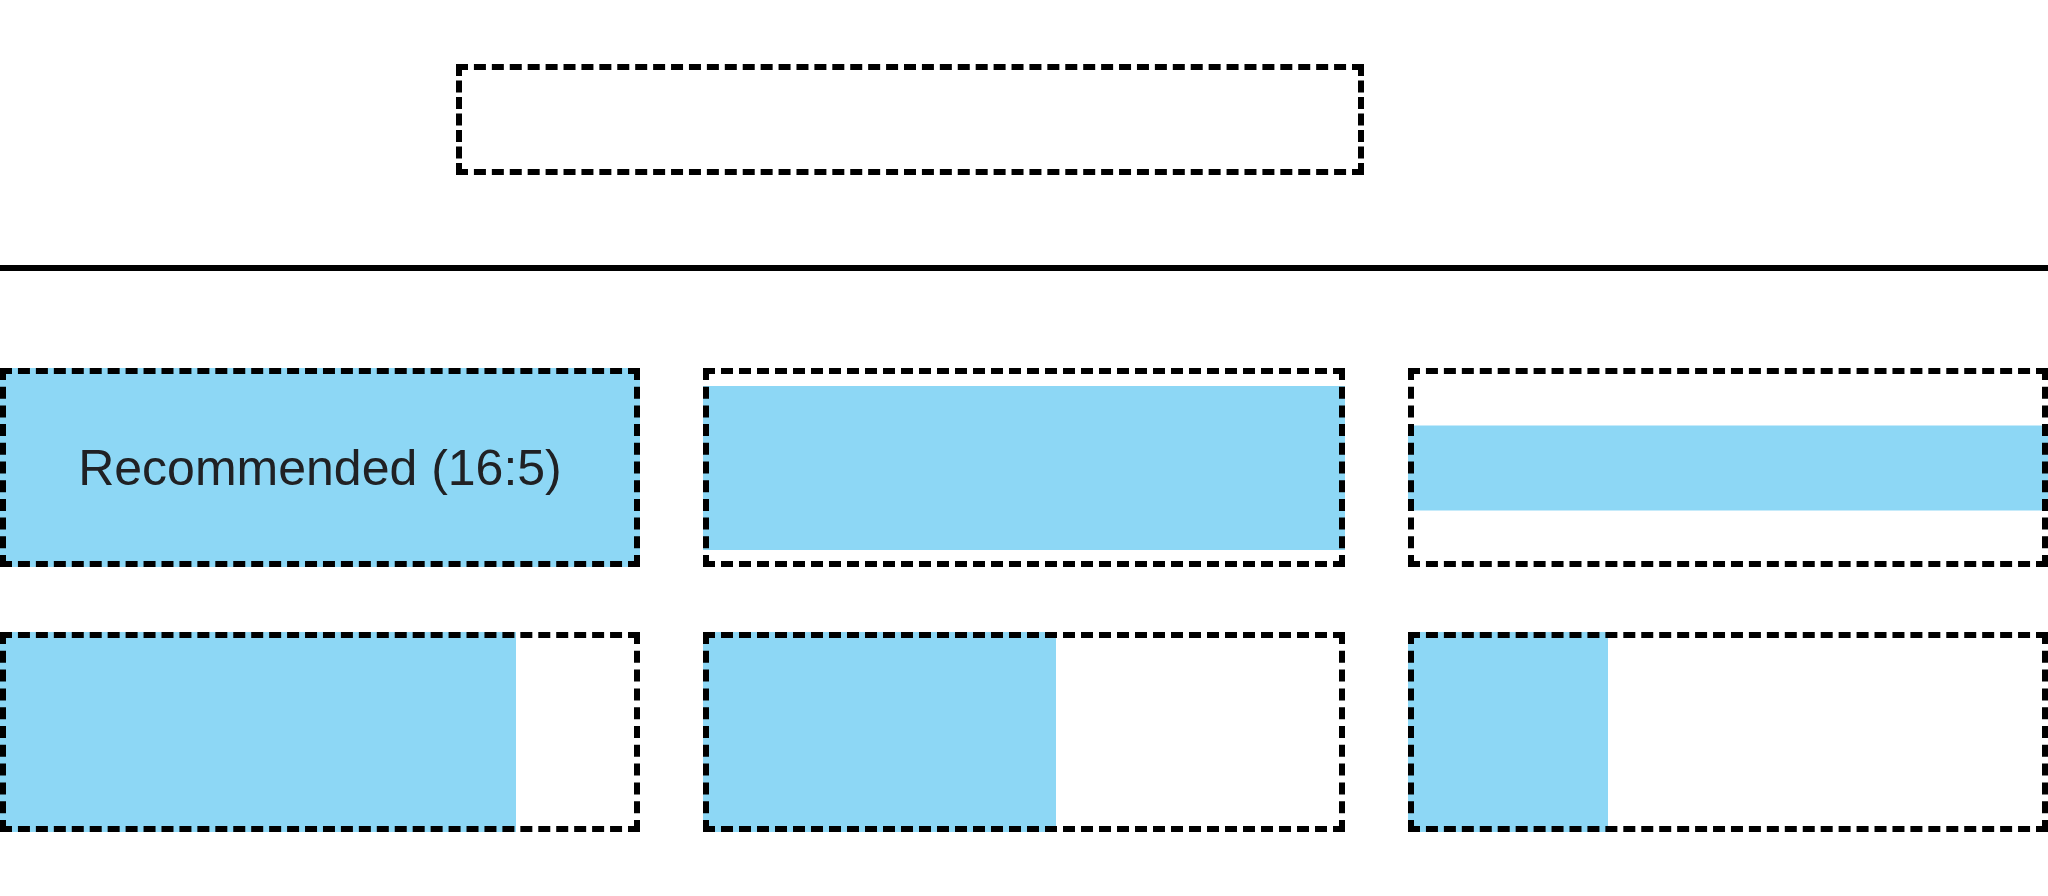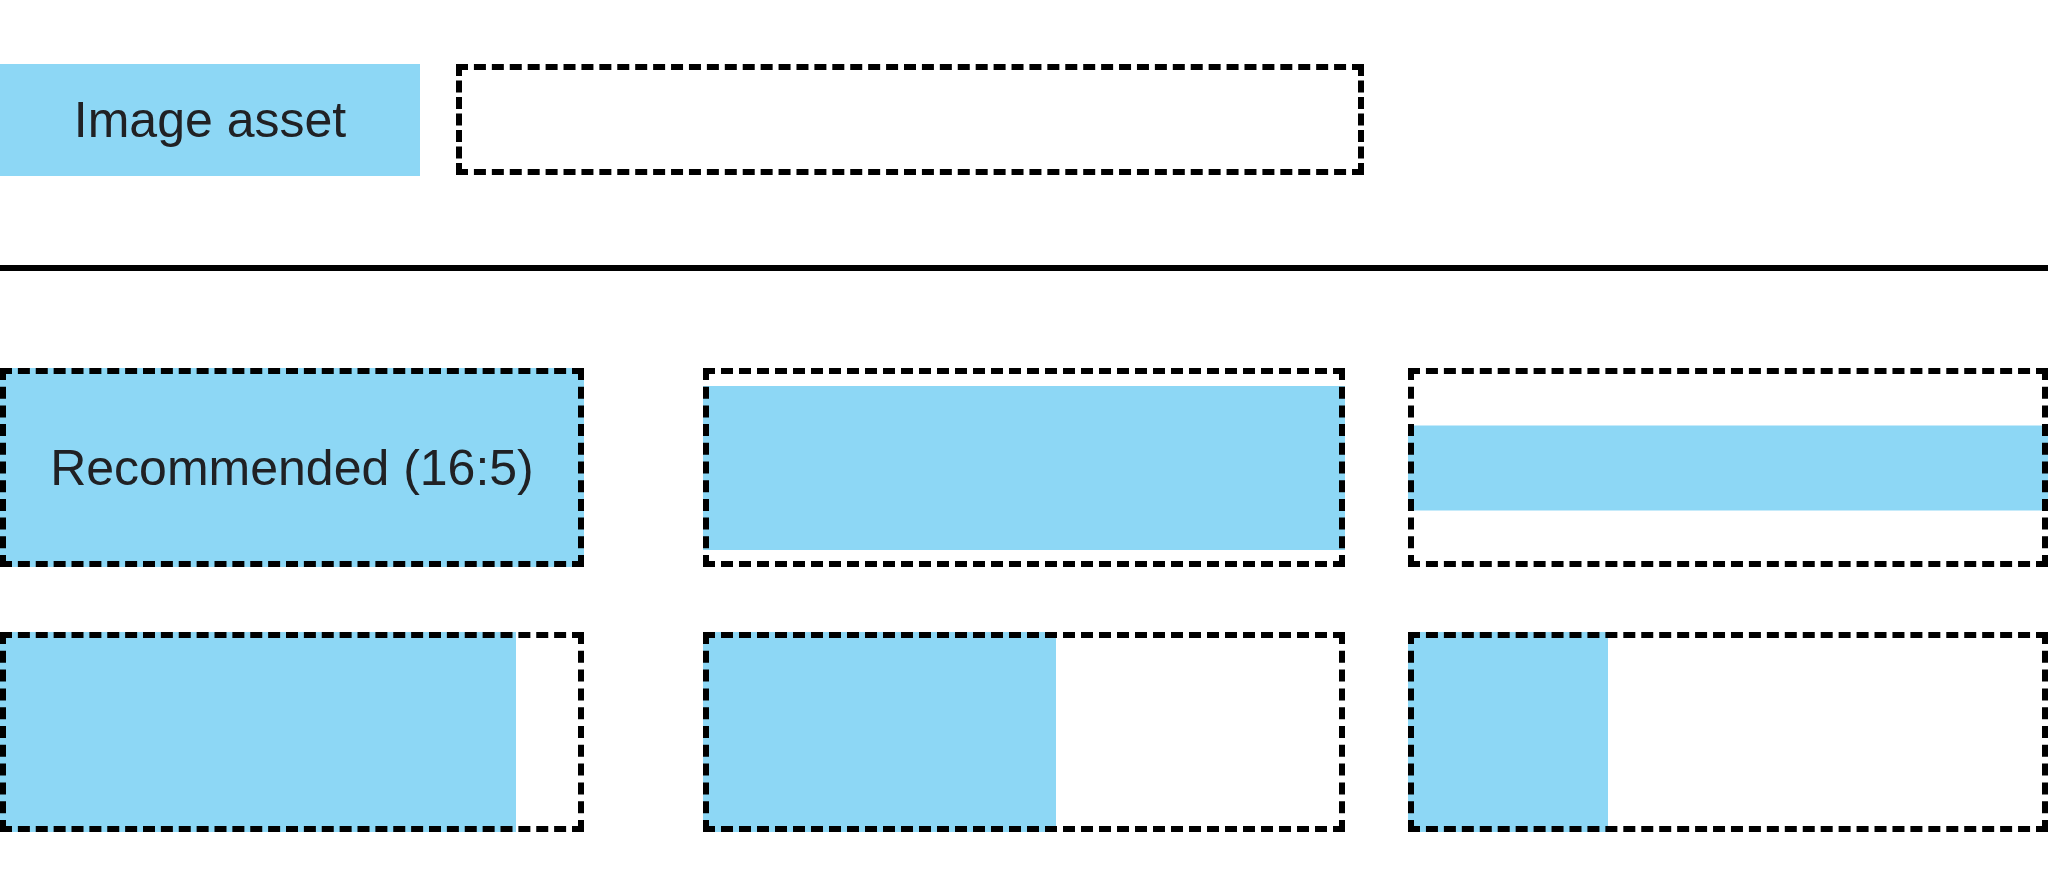--- a/index.html
+++ b/index.html
@@ -50,21 +50,21 @@
   }
   .divider {
     left: 0; top: 265px;
     width: 2048px; height: 6px;
     background: var(--line-black);
   }
   
   .ex { background: #ffffff; }
   .ex-r1 { top: 368px; height: 199px; }
   .ex-r2 { top: 632px; height: 200px; }
-  .ex-c1 { left: 0;      width: 584px; }
+  .ex-c1 { left: 0;      width: 640px; }
   .ex-c2 { left: 703px;  width: 642px; }
   .ex-c3 { left: 1408px; width: 640px; }
   .fill {
     position: absolute;
     background: var(--asset-blue);
   }
   .fill-full   { inset: 0; }
   .fill-hcenter { left: 0; right: 0; top: 50%; transform: translateY(-50%); }
   .fill-left   { left: 0; top: 0; bottom: 0; }
   .ex-label-wrap {
@@ -73,23 +73,20 @@
     display: flex;
     align-items: center;
     justify-content: center;
   }
 </style>
 </head>
 <body>
 
 <div id="figure-canvas">
 
-  <div class="abs legend-swatch center-flex">
-    <span class="label">Image asset</span>
-  </div>
 
   <div class="abs legend-dashed center-flex">
     <span class="dashed-overlay"></span>
   </div>
 
   <div class="abs divider"></div>
 
   <div class="abs ex ex-r1 ex-c1">
     <div class="fill fill-full" style="width: 100%; height: 100%;"></div>
     <div class="ex-label-wrap">

